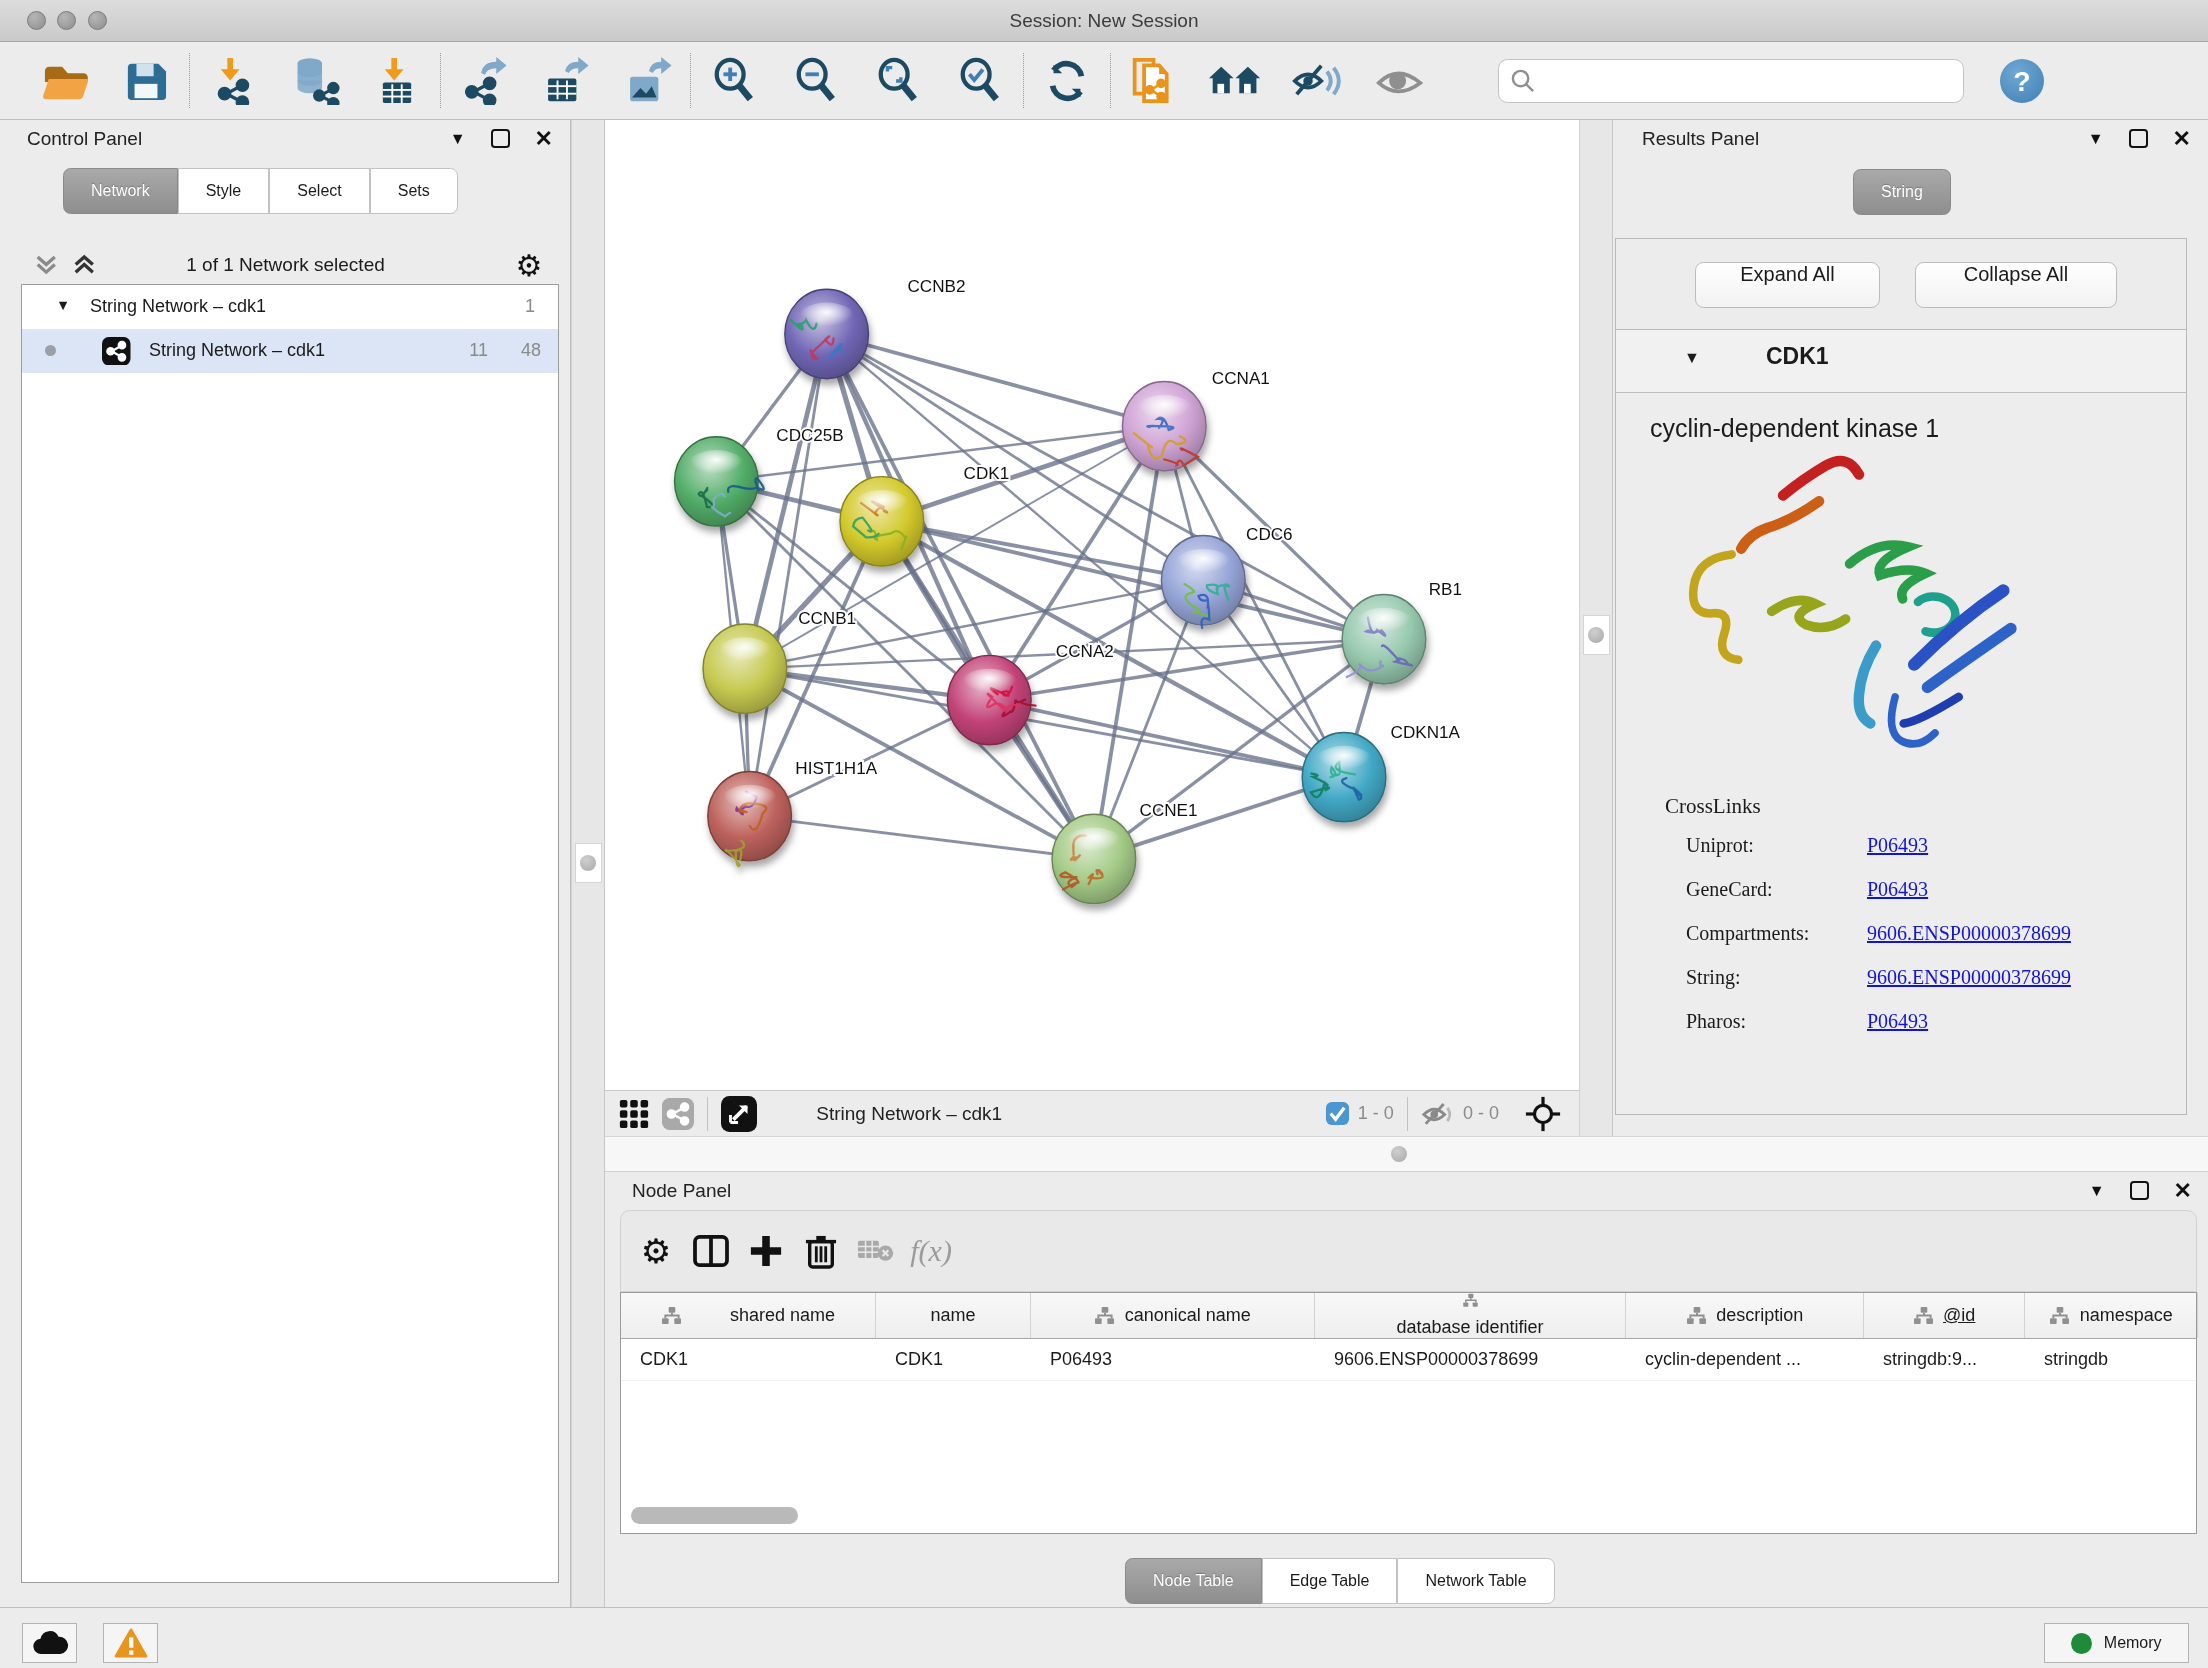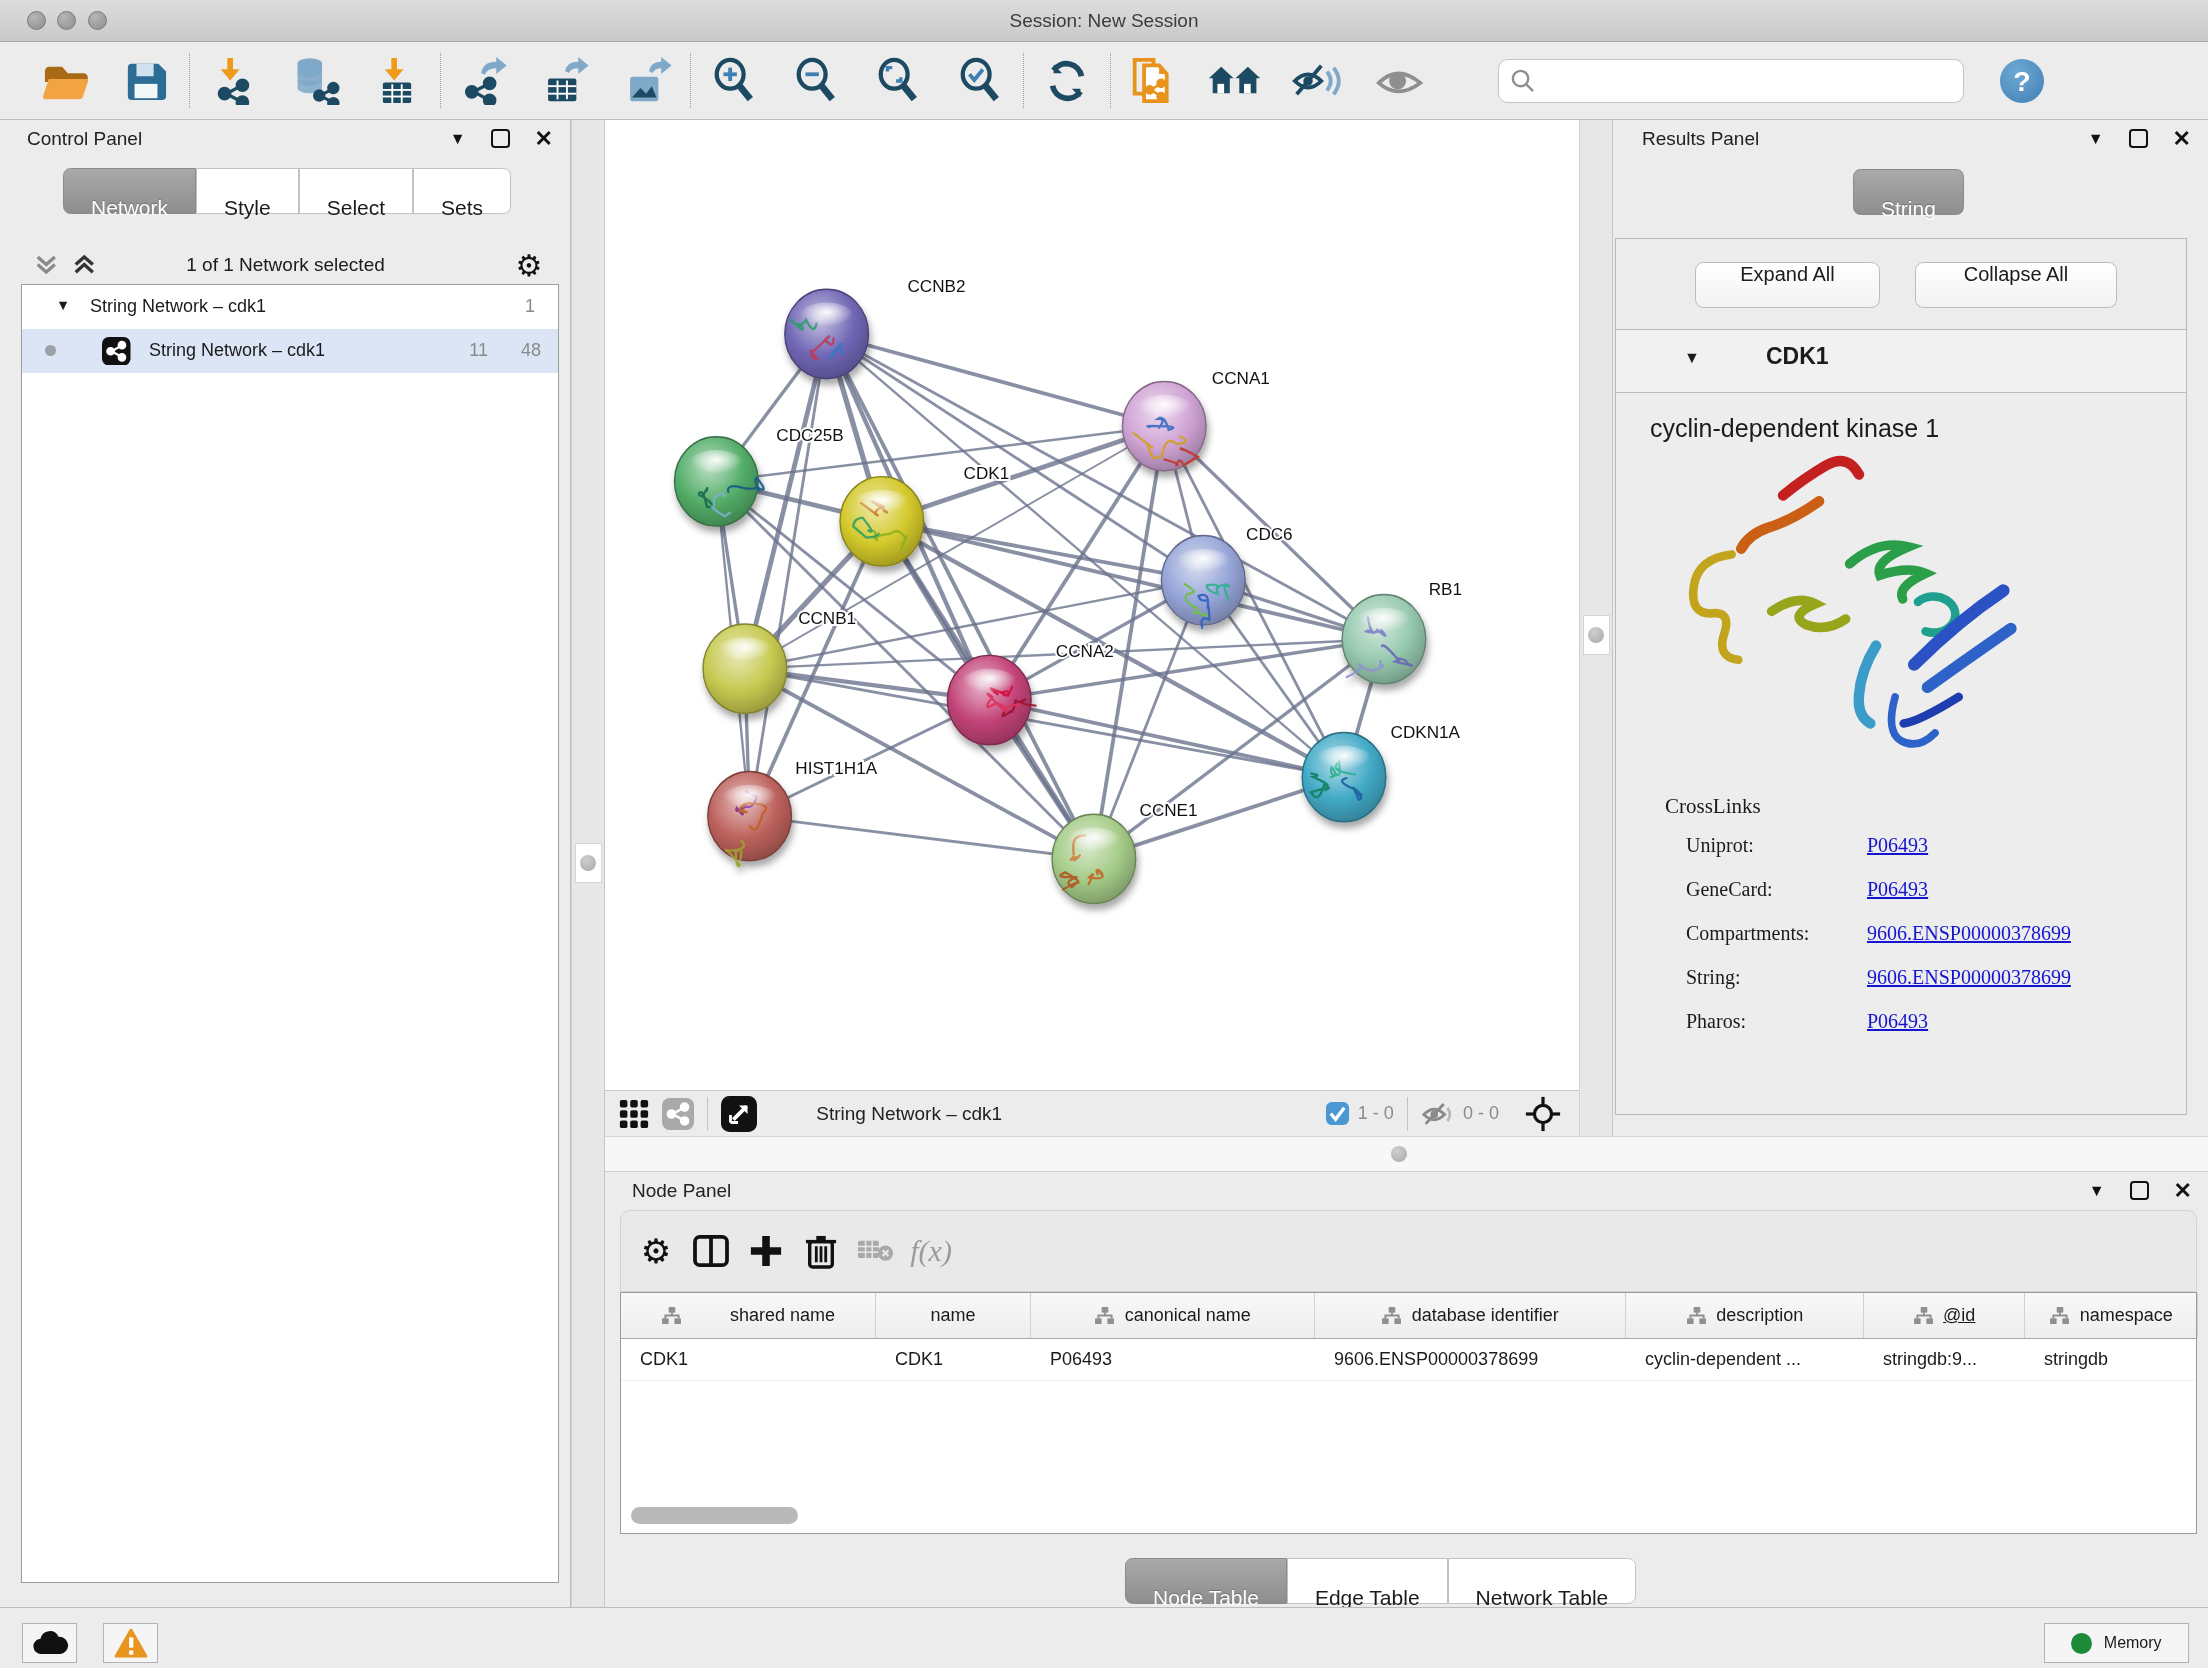--- a/index.html
+++ b/index.html
@@ -17,21 +17,21 @@
 #tb-search{width:466px;height:44px;background:#fff;border:1px solid #c3c3c3;border-radius:9.5px;display:flex;align-items:center;padding-left:11.4px;margin-left:57px}
 #tb-search input{border:none;outline:none;font-size:18px;width:409px;background:transparent;font-family:"Liberation Sans",sans-serif}
 #help-btn{width:44px;height:44px;border-radius:50%;background:radial-gradient(circle at 40% 32%,#6fa9d4,#3f7fb4);color:#fff;font-size:28.5px;font-weight:bold;text-align:center;line-height:44px;margin-left:36px}
 
 .pheader{position:absolute;left:0;top:0;width:100%;height:38px;font-size:19px;color:#222}
 .pheader .ptitle{position:absolute;left:27px;top:7.6px}
 .winbtns{position:absolute;top:5.7px;right:17px;display:flex;align-items:center;gap:25px}
 .wb-tri{font-size:16px;color:#111}
 .wb-box{width:19px;height:19px;border:2.9px solid #111;border-radius:3.8px}
 .wb-x{font-size:22px;font-weight:bold;color:#111}
-.tab{height:46px;padding:17px 27px;font-size:21px;line-height:44px;background:#fff;border:1px solid #c2c2c2;color:#1b1b1b}
+.tab{height:46px;padding:0 27px;font-size:16px;line-height:44px;background:#fff;border:1px solid #c2c2c2;color:#1b1b1b}
 .tab.sel{background:linear-gradient(#a9a9a9,#8e8e8e);color:#fff;border-color:#8a8a8a;text-shadow:0 -1px 1px rgba(0,0,0,.25)}
 .tab:first-child{border-radius:7.6px 0 0 7.6px}
 .tab:last-child{border-radius:0 7.6px 7.6px 0}
 
 #control-panel{position:absolute;left:0;top:120px;width:571px;height:1488px;background:#ececec;border-right:1px solid #bcbcbc}
 #cp-tabs{position:absolute;left:63px;top:48px;display:flex}
 #cp-status{position:absolute;left:0;top:126px;width:571px;height:38px}
 #cp-status .stext{position:absolute;left:0;top:7.6px;width:100%;text-align:center;font-size:19px}
 #cp-gear{position:absolute;right:28.5px;top:1.9px;font-size:30px;color:#111}
 .chev{position:absolute;top:5.7px}
@@ -740,21 +740,21 @@
           <svg width="21" height="19" viewBox="0 0 22 20">
             <g fill="#909090">
               <rect x="8" y="1" width="7" height="6" rx="1"></rect>
               <rect x="1" y="13" width="7" height="6" rx="1"></rect>
               <rect x="14" y="13" width="7" height="6" rx="1"></rect>
             </g>
             <path d="M11.5 7 v3 M4.5 13 v-3 h14 v3" stroke="#909090" stroke-width="2" fill="none"></path>
           </svg>
           <span>canonical name</span>
         </div>
-        <div class="th" style="width: 311px;">
+        <div class="th" style="width: 311px; flex-direction: column;">
           <svg width="21" height="19" viewBox="0 0 22 20">
             <g fill="#909090">
               <rect x="8" y="1" width="7" height="6" rx="1"></rect>
               <rect x="1" y="13" width="7" height="6" rx="1"></rect>
               <rect x="14" y="13" width="7" height="6" rx="1"></rect>
             </g>
             <path d="M11.5 7 v3 M4.5 13 v-3 h14 v3" stroke="#909090" stroke-width="2" fill="none"></path>
           </svg>
           <span>database identifier</span>
         </div>

